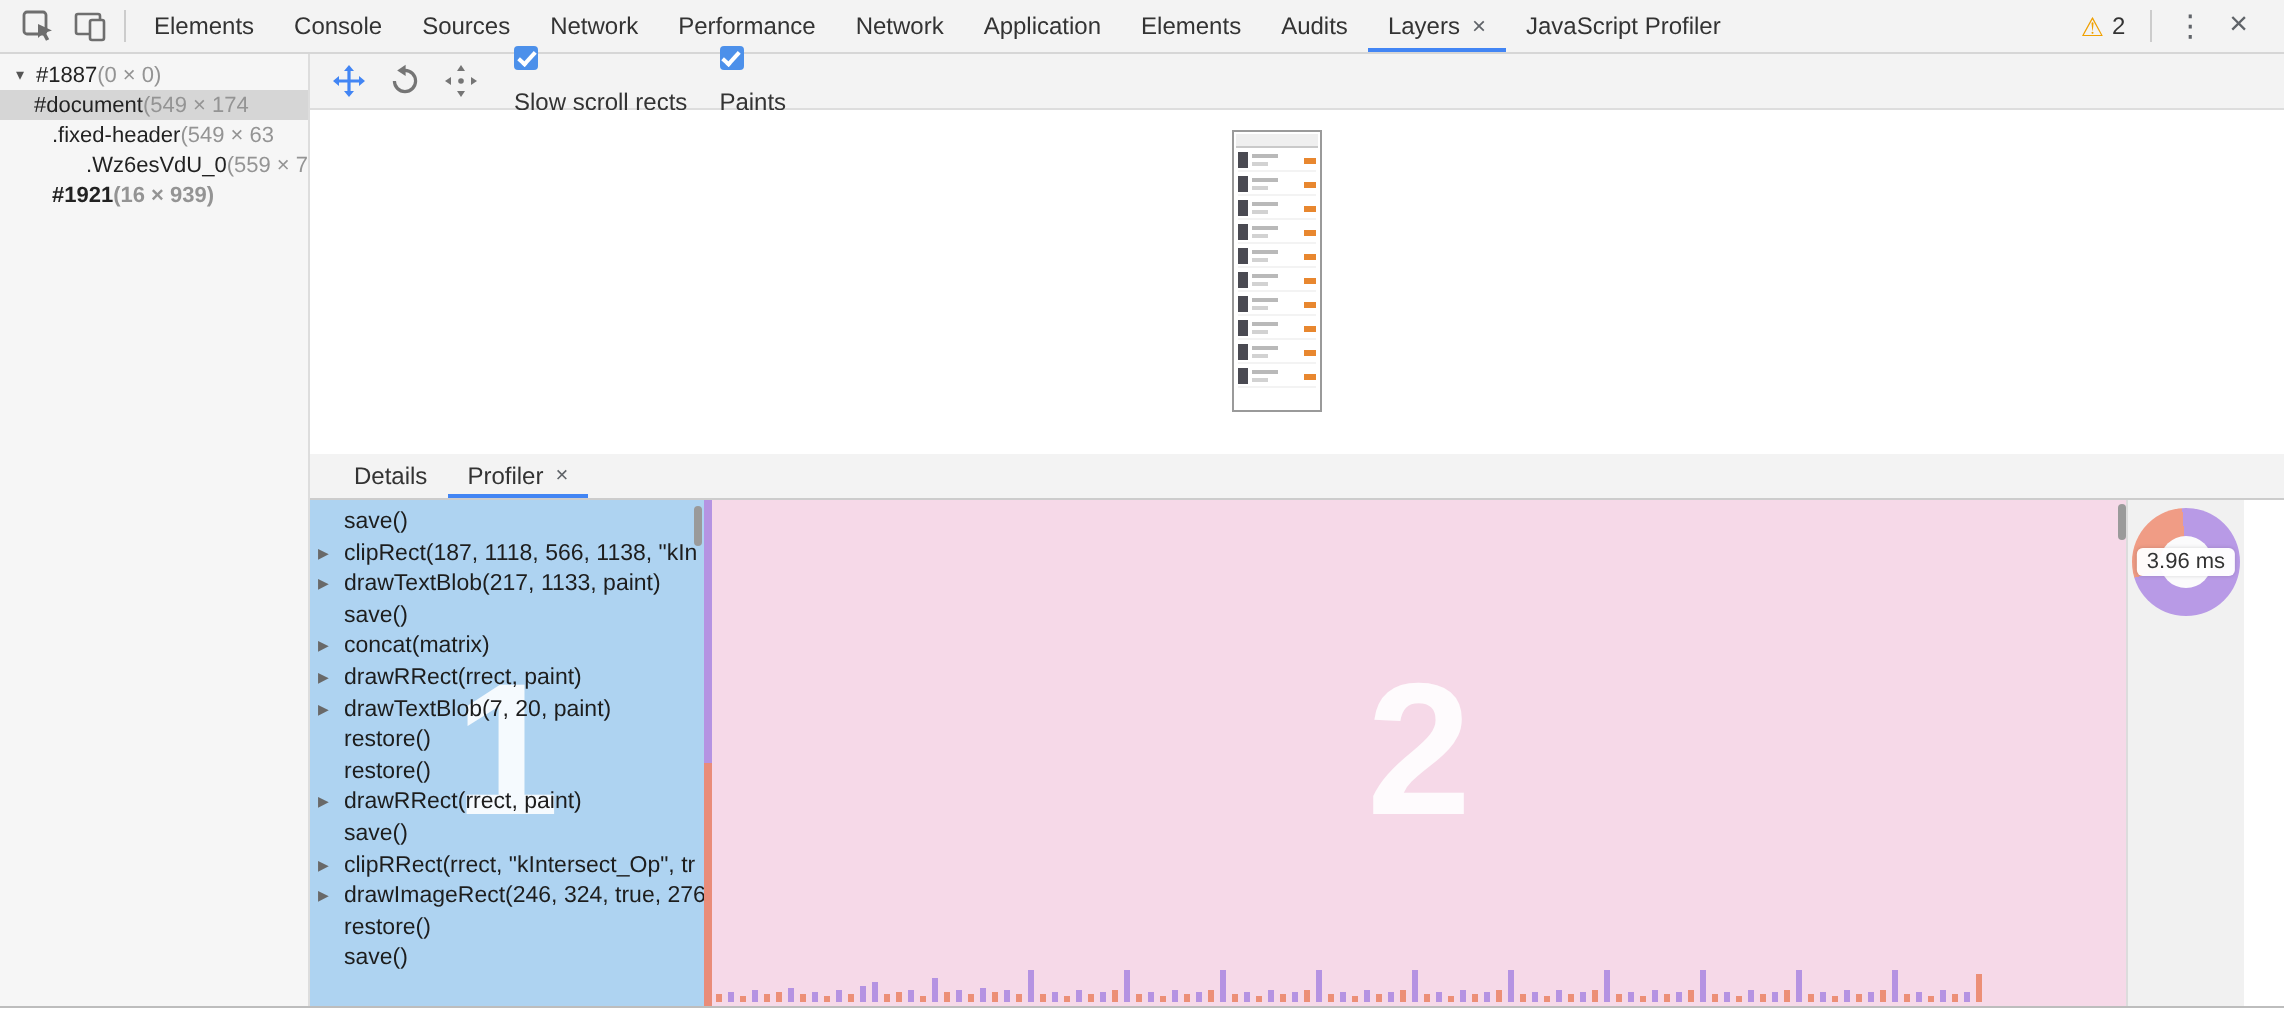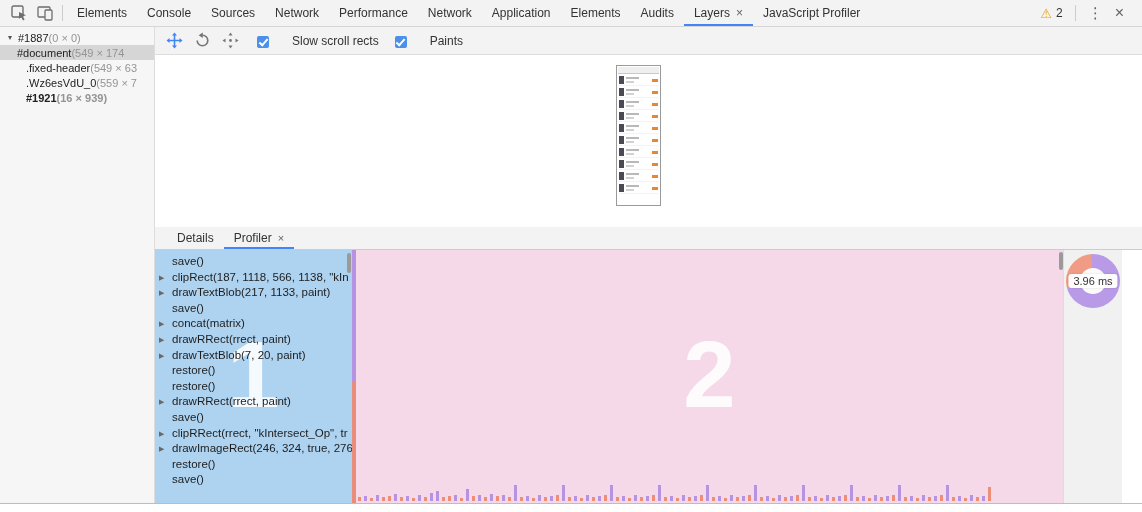--- a/index.html
+++ b/index.html
@@ -35,21 +35,21 @@
   .tree-arrow { width:10px; font-size:8px; color:#555; display:inline-block; }
   .tree-name { color:#222; }
   .tree-dims { color:#949494; }
 
   .maincol { flex:1; display:flex; flex-direction:column; min-width:0; }
 
   
   .layers-toolbar { height:28px; background:#f3f3f3; border-bottom:1px solid #ddd;
                     display:flex; align-items:center; gap:6px; padding-left:8px; }
   .tool-icon { width:22px; height:22px; display:flex; align-items:center; justify-content:center; cursor:pointer; }
-  .chk-group { display:flex; align-items:flex-end; gap:23px; margin-left:10px; cursor:pointer; }
+  .chk-group { display:flex; align-items:flex-start; gap:9px; margin-left:10px; cursor:pointer;flex-direction:column; }
   .chk { width:12px; height:12px; background:#4c90ea; border-radius:2px; position:relative; }
   .chk:after { content:""; position:absolute; left:3.5px; top:1px; width:3px; height:7px;
                border:solid #fff; border-width:0 2px 2px 0; transform:rotate(42deg); }
   .chk-label { font-size:12px; color:#333; }
 
   
   .canvas { height:172px; background:#fff; position:relative; overflow:hidden; }
   .thumb { position:absolute; left:461px; top:10px; width:45px; height:141px;
            border:1px solid #9a9a9a; background:#fff; }
   .thumb-header { height:7px; background:#efefef; border-bottom:1px solid #c9c9c9; margin:1px; }
@@ -176,21 +176,21 @@
           <span class="tree-dims">(0 × 0)</span>
         </div>
         <div class="tree-row selected" style="padding-left: 17px;">
           <span class="tree-name">#document</span>
           <span class="tree-dims">(549 × 174</span>
         </div>
         <div class="tree-row" style="padding-left: 26px;">
           <span class="tree-name">.fixed-header</span>
           <span class="tree-dims">(549 × 63</span>
         </div>
-        <div class="tree-row" style="padding-left: 26px;">
+        <div class="tree-row" style="padding-left: 26px; justify-content: flex-end;">
           <span class="tree-name">.Wz6esVdU_0</span>
           <span class="tree-dims">(559 × 7</span>
         </div>
         <div class="tree-row" style="padding-left: 26px; font-weight: bold;">
           <span class="tree-name">#1921</span>
           <span class="tree-dims">(16 × 939)</span>
         </div>
       </div>
 
     <div class="maincol">

